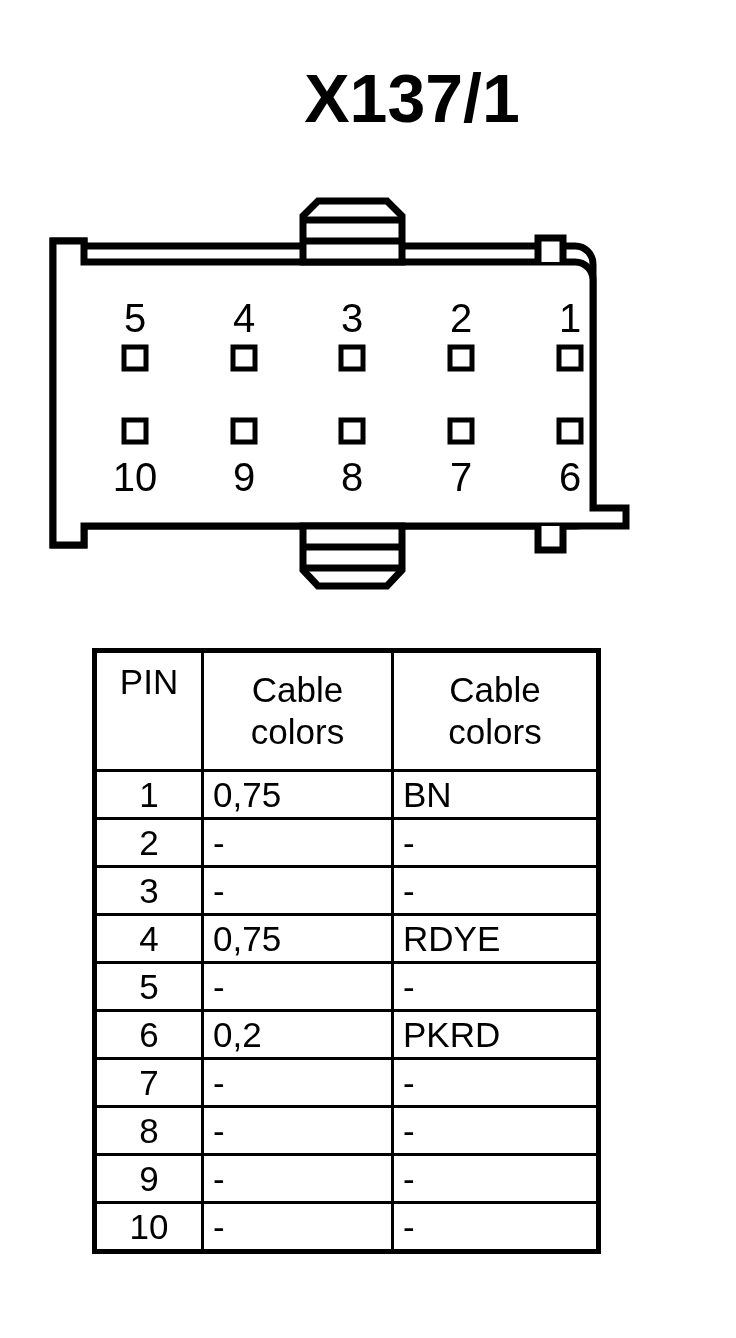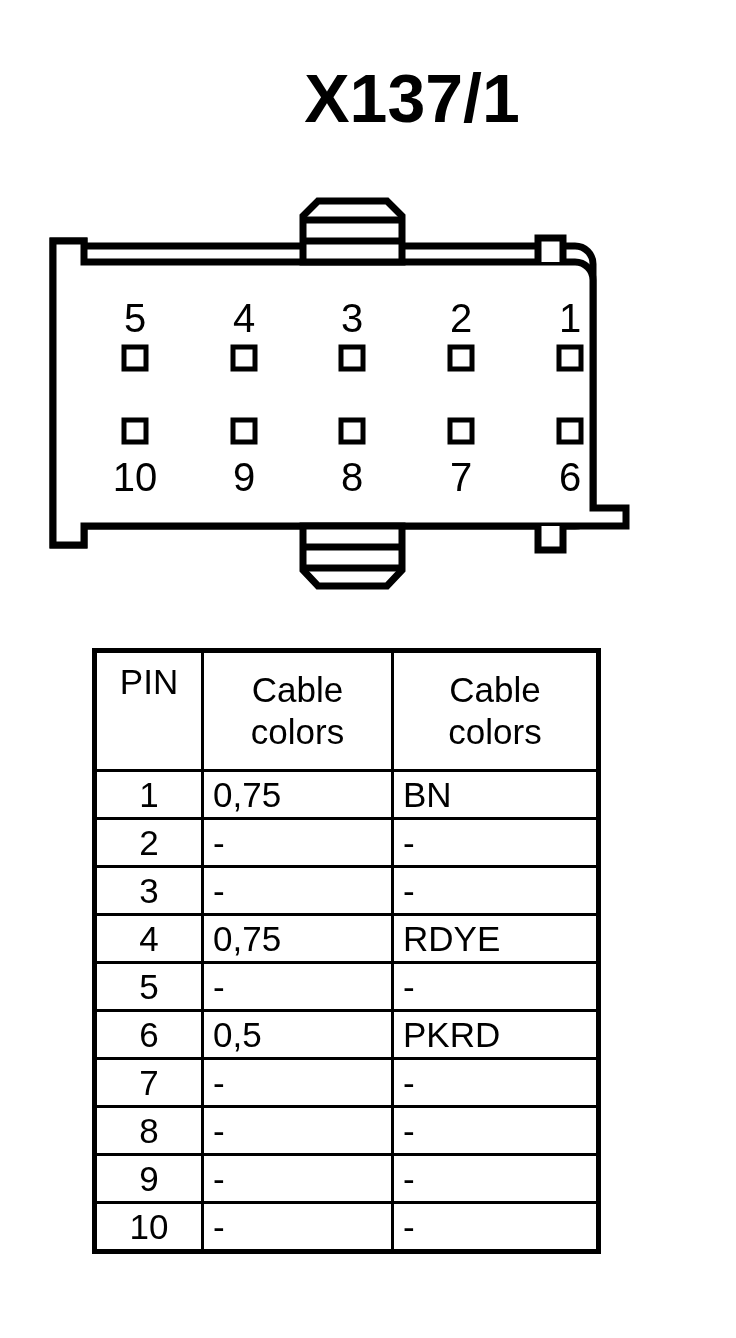--- a/index.html
+++ b/index.html
@@ -209,21 +209,21 @@
         <td class="cell-cross">0,75</td>
         <td class="cell-color">RDYE</td>
       </tr>
       <tr>
         <td class="cell-pin">5</td>
         <td class="cell-cross">-</td>
         <td class="cell-color">-</td>
       </tr>
       <tr>
         <td class="cell-pin">6</td>
-        <td class="cell-cross">0,5</td>
+        <td class="cell-cross">0,2</td>
         <td class="cell-color">PKRD</td>
       </tr>
       <tr>
         <td class="cell-pin">7</td>
         <td class="cell-cross">-</td>
         <td class="cell-color">-</td>
       </tr>
       <tr>
         <td class="cell-pin">8</td>
         <td class="cell-cross">-</td>

